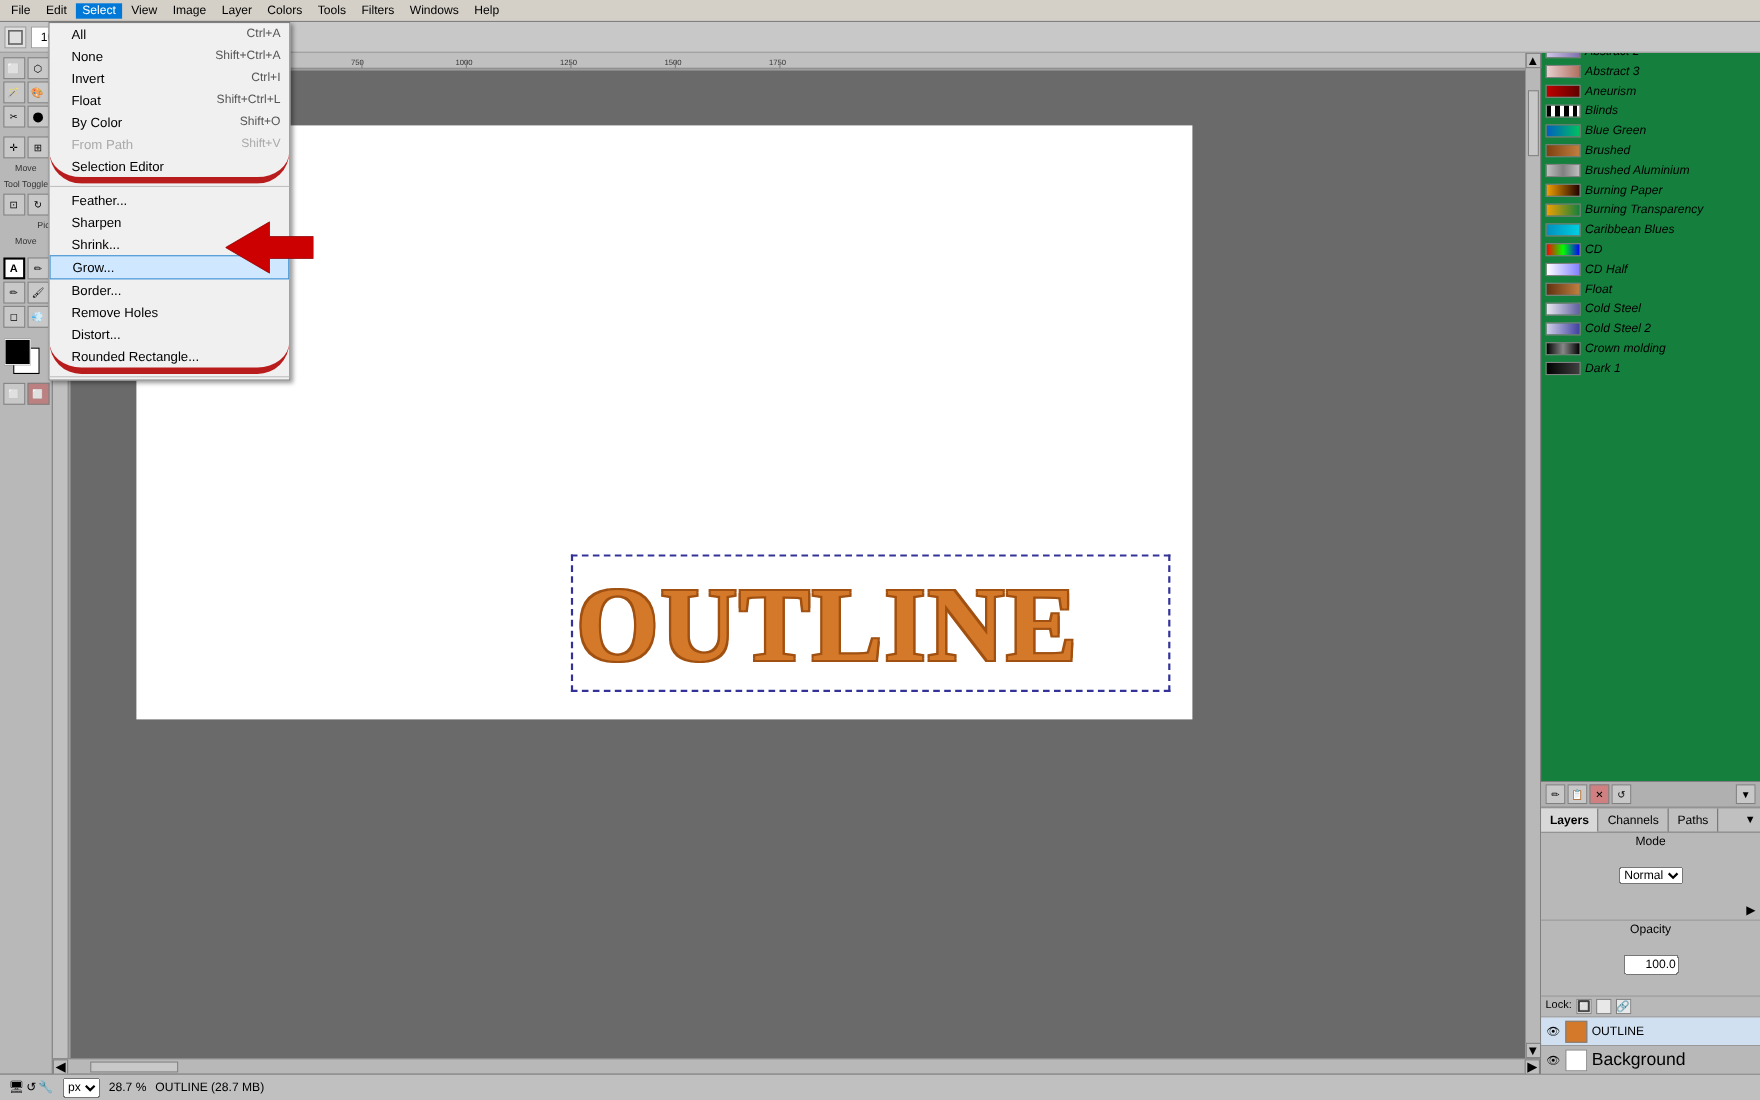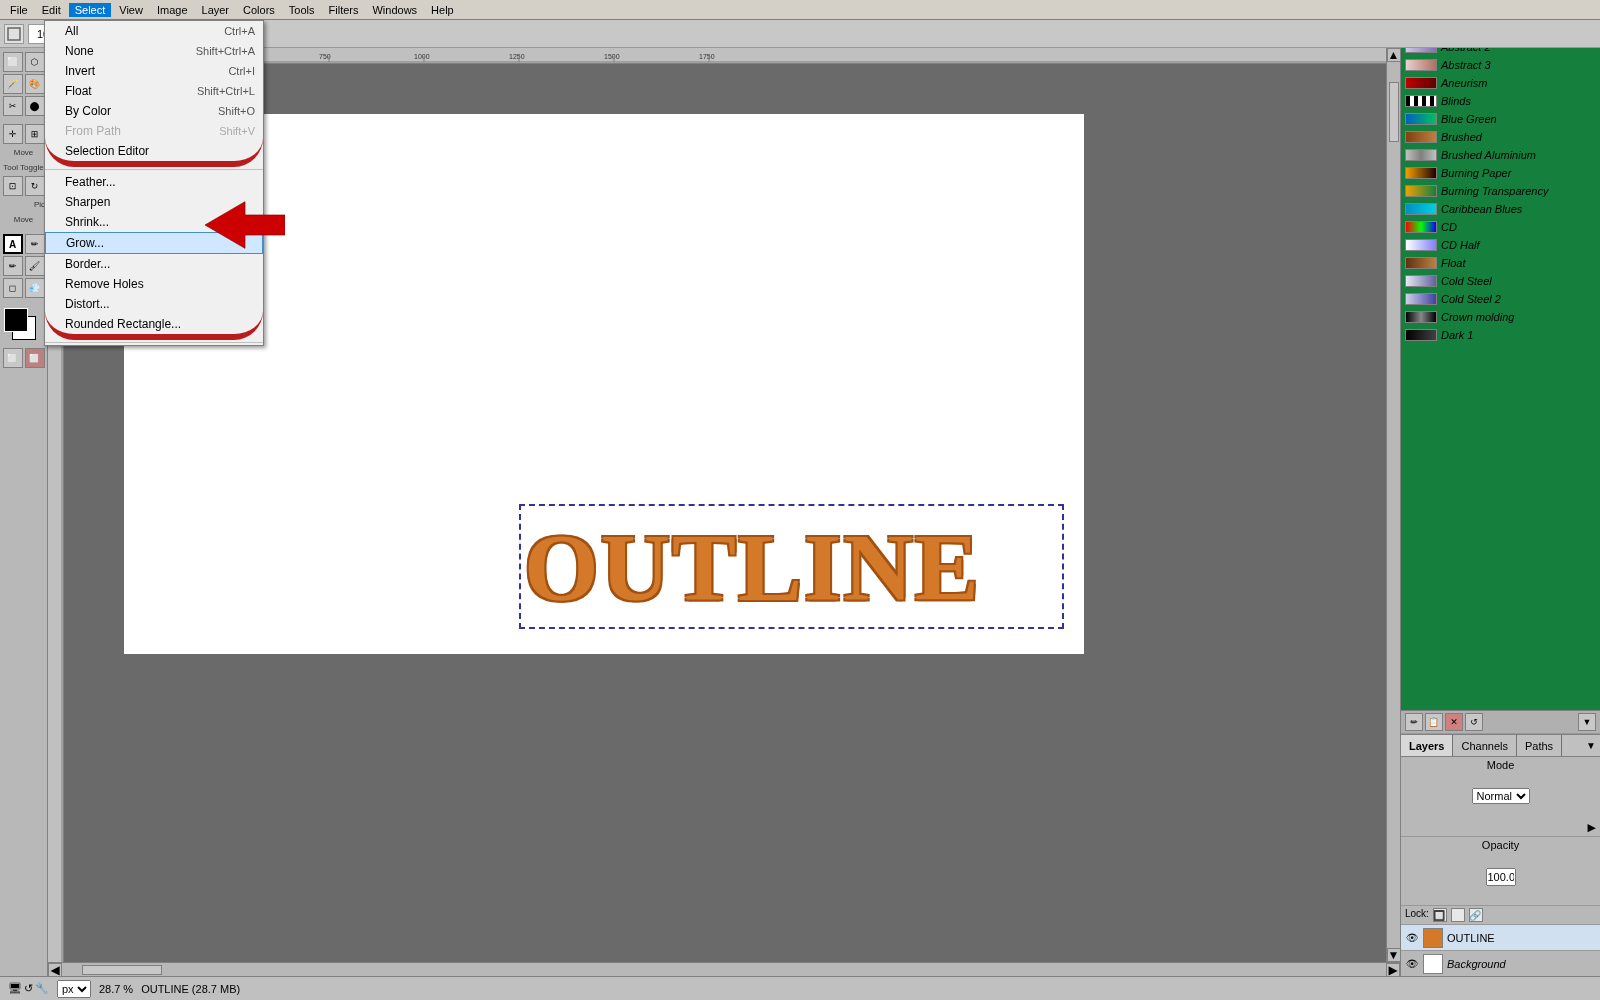--- a/index.html
+++ b/index.html
@@ -506,39 +506,39 @@
     </div>
     <div class="layers-controls">
       <span>Mode</span>
       <select style="flex:1;">
         <option>Normal</option>
       </select>
       <span style="margin-left:auto;">▶</span>
     </div>
     <div class="layers-controls">
       <span>Opacity</span>
-      <input type="text" value="100.0" style="width: 30px; text-align: right;">
+      <input type="text" value="100.0" style="width: 50px; text-align: right;">
       <span></span>
     </div>
     <div style="display:flex;gap:4px;padding:2px 4px;font-size:10px;border-bottom:1px solid #999;">
       <span>Lock:</span>
       <div style="width:14px;height:14px;border:1px solid #808080;background:#e8e8e8;display:flex;align-items:center;justify-content:center;">🔲</div>
       <div style="width:14px;height:14px;border:1px solid #808080;background:#e8e8e8;display:flex;align-items:center;justify-content:center;"></div>
       <div style="width:14px;height:14px;border:1px solid #808080;background:#e8e8e8;display:flex;align-items:center;justify-content:center;">🔗</div>
     </div>
 
     <div class="layer-row" style="background:#d0e0f0;">
       <div class="layer-eye">👁</div>
       <div class="layer-thumb" style="background:#d4782a;"></div>
       <span style="font-size:11px;">OUTLINE</span>
     </div>
     <div class="layer-row">
       <div class="layer-eye">👁</div>
       <div class="layer-thumb" style="background:#ffffff;"></div>
-      <span style="font-size:11px;font-style:italic;">Background</span>
+      <span style="font-size:16px;">Background</span>
     </div>
 
     <div class="layers-bottom-icons">
       <div class="lb-icon">+</div>
       <div class="lb-icon">▲</div>
       <div class="lb-icon">▼</div>
       <div class="lb-icon">📋</div>
       <div class="lb-icon">⚓</div>
       <div class="lb-icon" style="background:#d08080;">🗑</div>
     </div>

